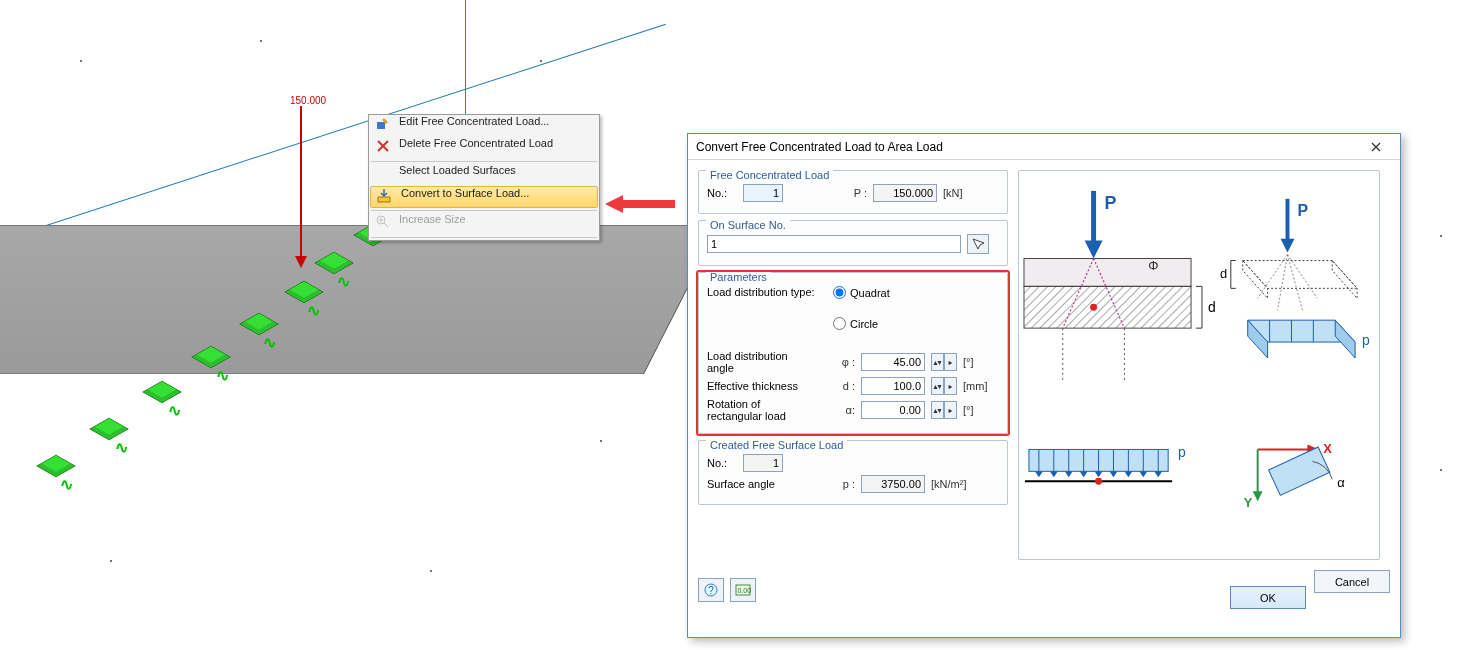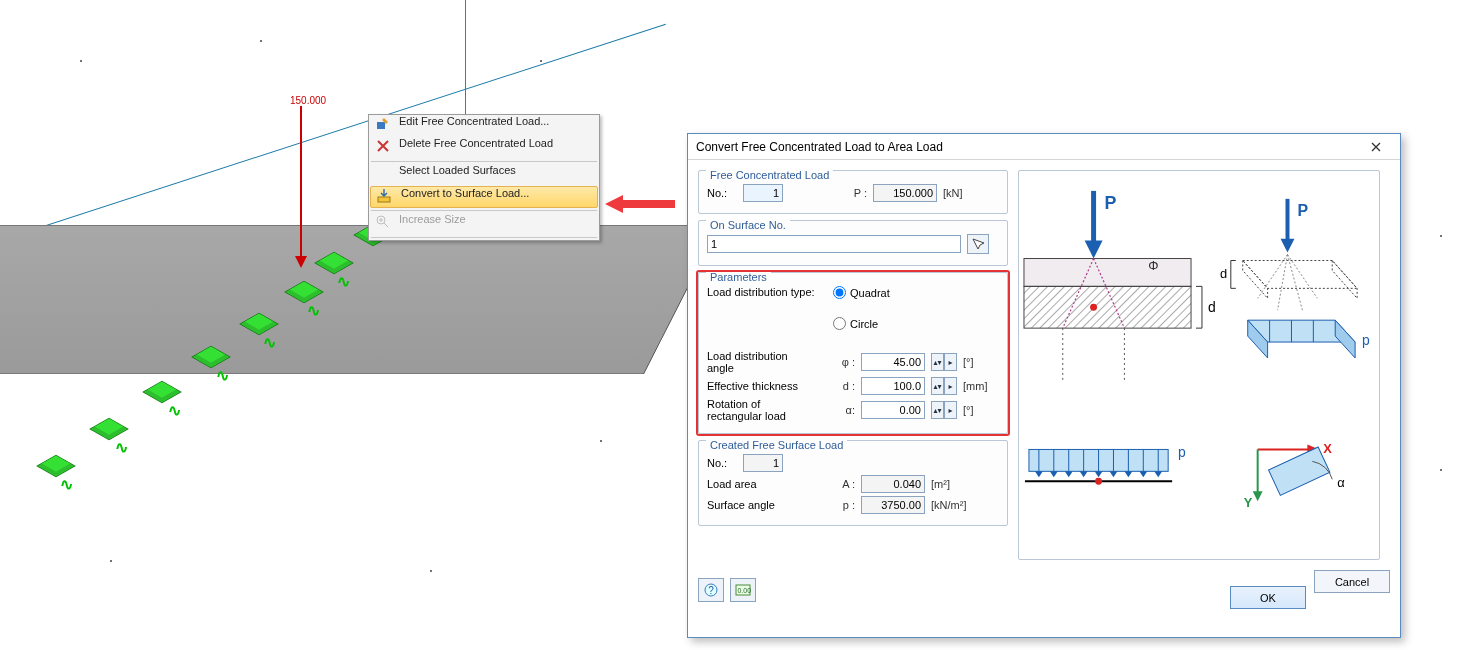--- a/index.html
+++ b/index.html
@@ -367,26 +367,20 @@
             </div>
           <span class="unit">[°]</span>
         </div>
       </div>
 
       <div class="group">
         <span class="legend">Created Free Surface Load</span>
         <div class="row">
           <span class="lab" style="flex:0 0 30px;">No.:</span>
           <input type="text" readonly="" style="width: 40px; background: rgb(244, 244, 244);" value="1">
-        </div>
-        <div class="row">
-          <span class="lab">Load area</span>
-          <span class="sym">A :</span>
-          <input type="text" readonly="" style="background: rgb(244, 244, 244);" value="0.040">
-          <span class="unit">[m²]</span>
         </div>
         <div class="row">
           <span class="lab">Surface angle</span>
           <span class="sym">p :</span>
           <input type="text" readonly="" style="background: rgb(244, 244, 244);" value="3750.00">
           <span class="unit">[kN/m²]</span>
         </div>
       </div>
 
     </div>

